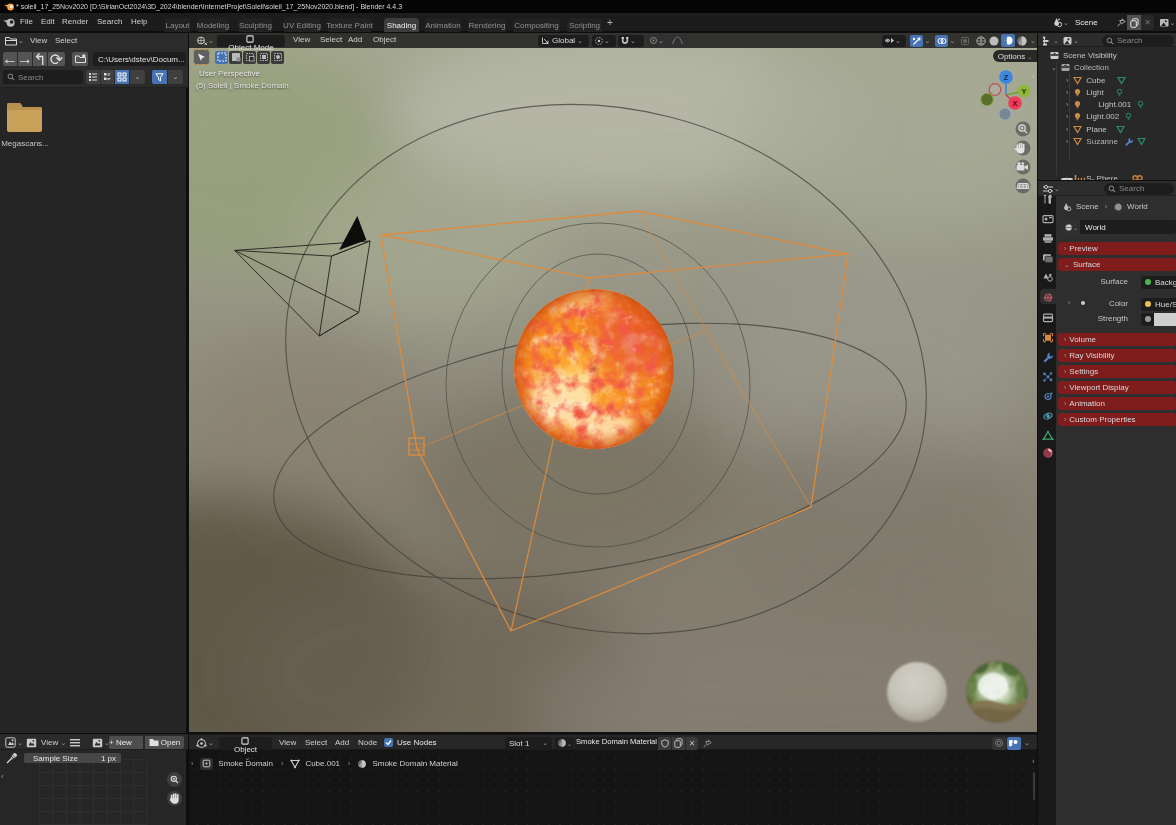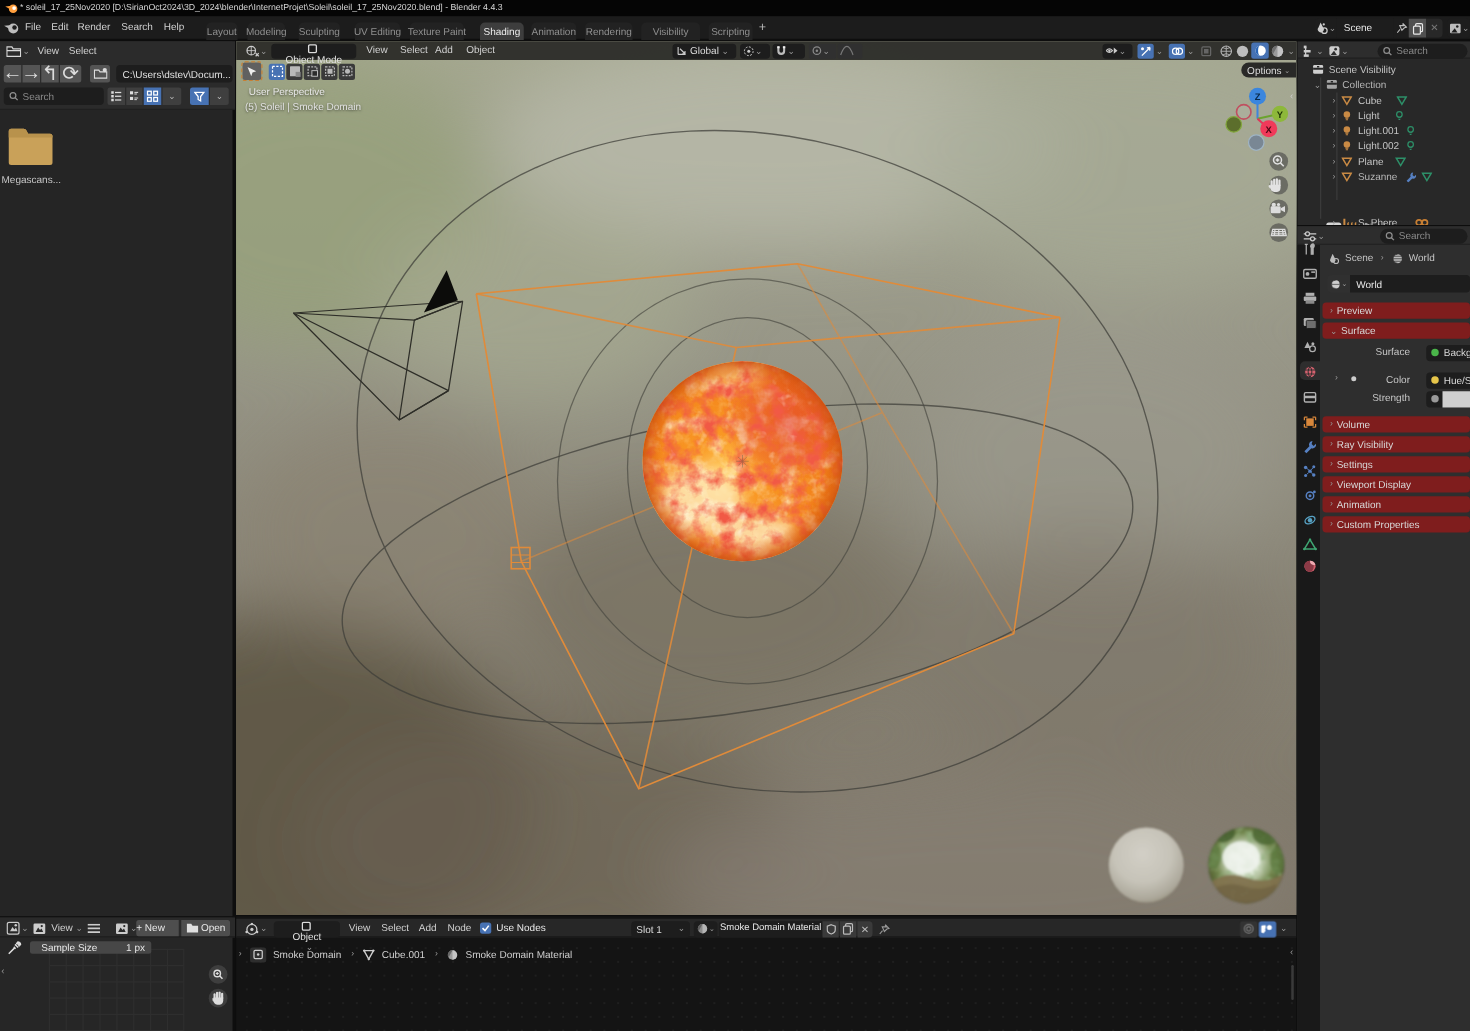--- a/index.html
+++ b/index.html
@@ -66,21 +66,21 @@
   <span class="abs menu" style="left:97px;top:4px;">Search</span>
   <span class="abs menu" style="left:131px;top:4px;">Help</span>
   <div class="wtab" style="left:165px;width:25px;">Layout</div>
   <div class="wtab" style="left:198px;width:30px;">Modeling</div>
   <div class="wtab" style="left:239px;width:33px;">Sculpting</div>
   <div class="wtab" style="left:284px;width:36px;">UV Editing</div>
   <div class="wtab" style="left:328px;width:43px;">Texture Paint</div>
   <div class="wtab act" style="left:384px;width:35px;">Shading</div>
   <div class="wtab" style="left:425px;width:36px;">Animation</div>
   <div class="wtab" style="left:468px;width:38px;">Rendering</div>
-  <div class="wtab" style="left:513px;width:47px;">Visibility</div>
+  <div class="wtab" style="left:513px;width:47px;">Compositing</div>
   <div class="wtab" style="left:567px;width:35px;">Scripting</div>
   <span class="abs" style="left:607px;top:4px;color:#bbb;font-size:10px;">+</span>
 </div>
 
 <div class="abs row" style="left:1052px;top:15px;height:15px;">
   <div class="fld" style="width:17px;height:15px;border-radius:3px 0 0 3px;justify-content:center;">
     <svg width="11" height="11" viewBox="0 0 11 11">
         <path d="M4.5,1 L6.5,5 A2.4,2.4 0 1 1 2.8,5 Z" fill="#ccc"></path>
         <circle cx="7.5" cy="7.5" r="2.2" fill="none" stroke="#ccc" stroke-width="1"></circle>
         <circle cx="7" cy="2.5" r="0.9" fill="#ccc"></circle>
@@ -623,21 +623,21 @@
         <path d="M3.5,6.2 h2 M3.8,7.6 h1.4" stroke="#2d8f68" stroke-width="0.9"></path>
       </svg>
   </div>
   <div class="orow" style="top:65.5px;">
     <span class="dd" style="margin-left:28px;">›</span>
     <svg style="margin-left:5px;" width="9" height="9" viewBox="0 0 9 9">
         <circle cx="4.5" cy="3.5" r="2.6" fill="#c98a44"></circle>
         <rect x="3.3" y="6" width="2.4" height="1" fill="#c98a44"></rect>
         <rect x="3.6" y="7.4" width="1.8" height="0.8" fill="#c98a44"></rect>
       </svg>
-    <span style="margin-left:4px;">Light.001</span>
+    <span style="margin-left:16px;">Light.001</span>
     <svg style="margin-left:5px;" width="9" height="9" viewBox="0 0 9 9">
         <circle cx="4.5" cy="3.5" r="2.2" fill="none" stroke="#2d8f68" stroke-width="1"></circle>
         <path d="M3.5,6.2 h2 M3.8,7.6 h1.4" stroke="#2d8f68" stroke-width="0.9"></path>
       </svg>
   </div>
   <div class="orow" style="top:77.8px;">
     <span class="dd" style="margin-left:28px;">›</span>
     <svg style="margin-left:5px;" width="9" height="9" viewBox="0 0 9 9">
         <circle cx="4.5" cy="3.5" r="2.6" fill="#c98a44"></circle>
         <rect x="3.3" y="6" width="2.4" height="1" fill="#c98a44"></rect>

